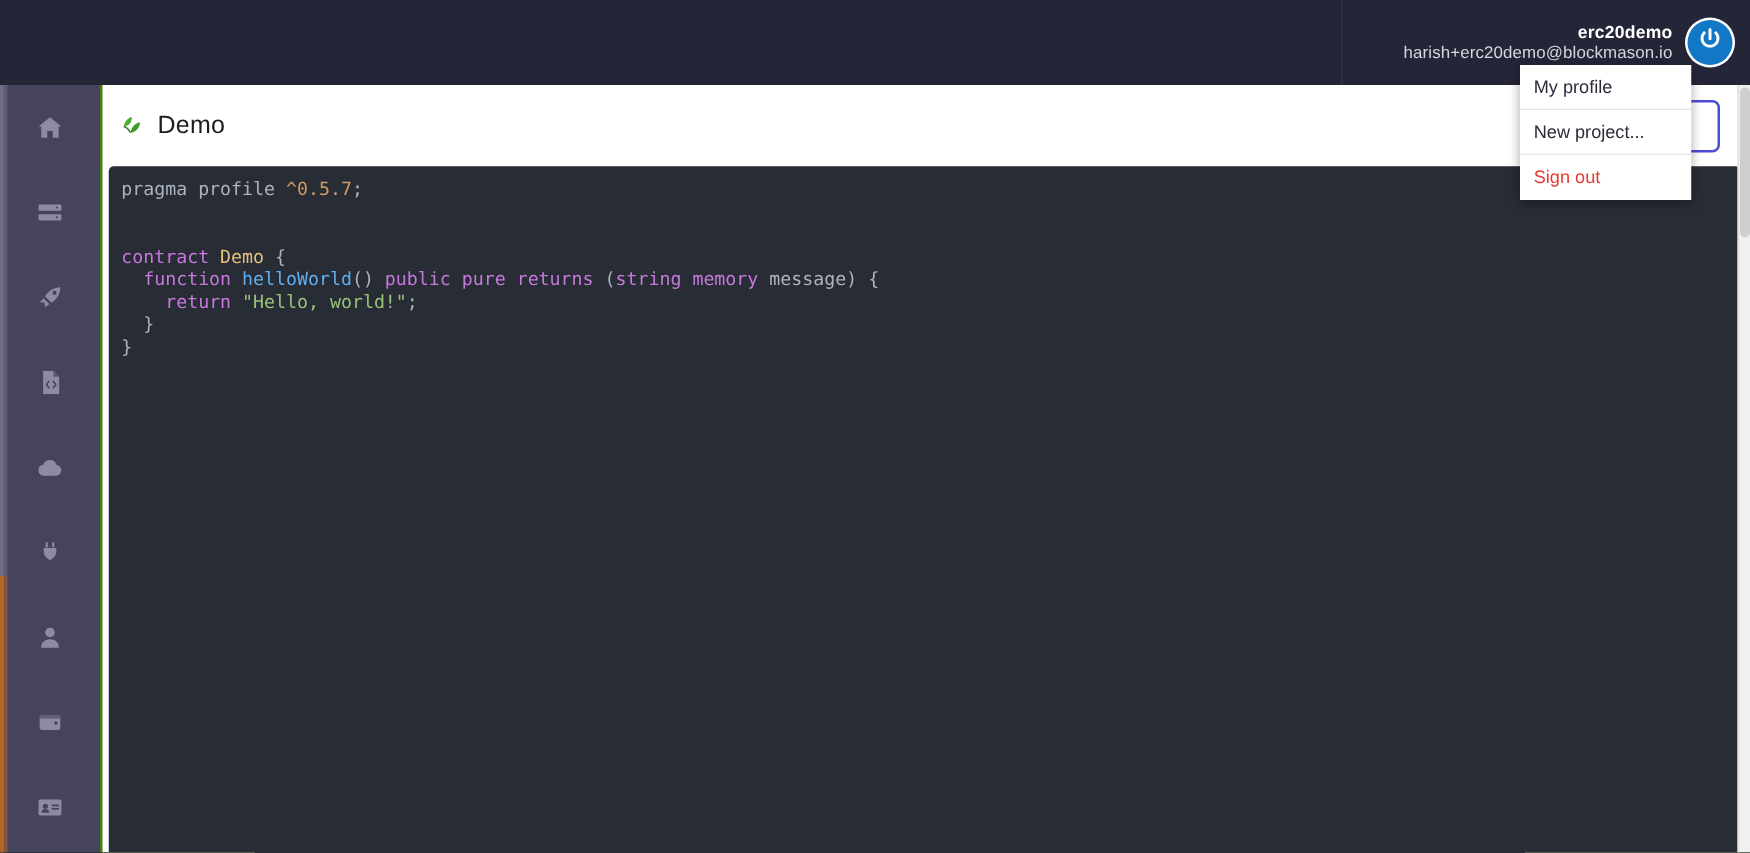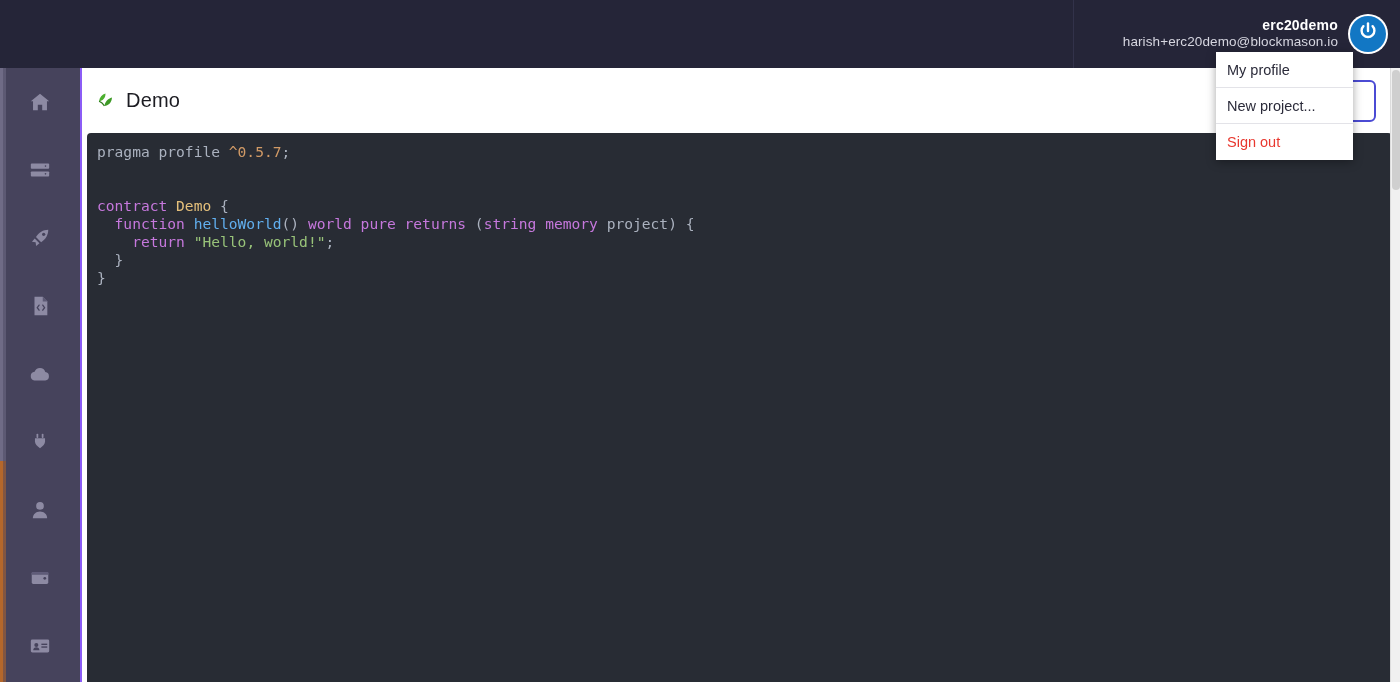--- a/index.html
+++ b/index.html
@@ -96,21 +96,21 @@
     width: 80px; height: 68px;
     display: flex; align-items: center; justify-content: center;
     cursor: pointer;
   }
   .nav-item svg { display: block; }
 
   
   .main {
     position: absolute; left: 80px; top: 68px;
     width: 1320px; height: 614px;
-    background: #8b5cf6;
+    background: #4d7c0f;
     padding-left: 10px;
   }
   .content-card {
     position: absolute; left: 2px; top: 0px;
     width: 1310px; height: 614px;
     background: #ffffff;
   }
   .page-title-bar {
     position: absolute; left: 0; top: 0;
     width: 1310px; height: 65px;
@@ -317,21 +317,21 @@
         <span class="title-actions">
           <button class="outline-button"></button>
         </span>
       </div>
 
       <div class="code-wrap">
         <pre class="code" id="code-block"><span class="tk-plain">pragma profile </span><span class="tk-num">^0.5.7</span><span class="tk-punct">;</span>
 
 
 <span class="tk-key">contract </span><span class="tk-type">Demo</span><span class="tk-punct"> {</span>
-<span class="tk-plain">  </span><span class="tk-key">function </span><span class="tk-fn">helloWorld</span><span class="tk-punct">() </span><span class="tk-key">world pure returns </span><span class="tk-punct">(</span><span class="tk-key">string memory</span><span class="tk-plain"> project) {</span>
+<span class="tk-plain">  </span><span class="tk-key">function </span><span class="tk-fn">helloWorld</span><span class="tk-punct">() </span><span class="tk-key">public pure returns </span><span class="tk-punct">(</span><span class="tk-key">string memory</span><span class="tk-plain"> message) {</span>
 <span class="tk-plain">    </span><span class="tk-key">return </span><span class="tk-str">"Hello, world!"</span><span class="tk-punct">;</span>
 <span class="tk-punct">  }</span>
 <span class="tk-punct">}</span></pre>
       </div>
 
     </div>
   </div>
 
   <div class="right-track">
     <div class="right-thumb"></div>

